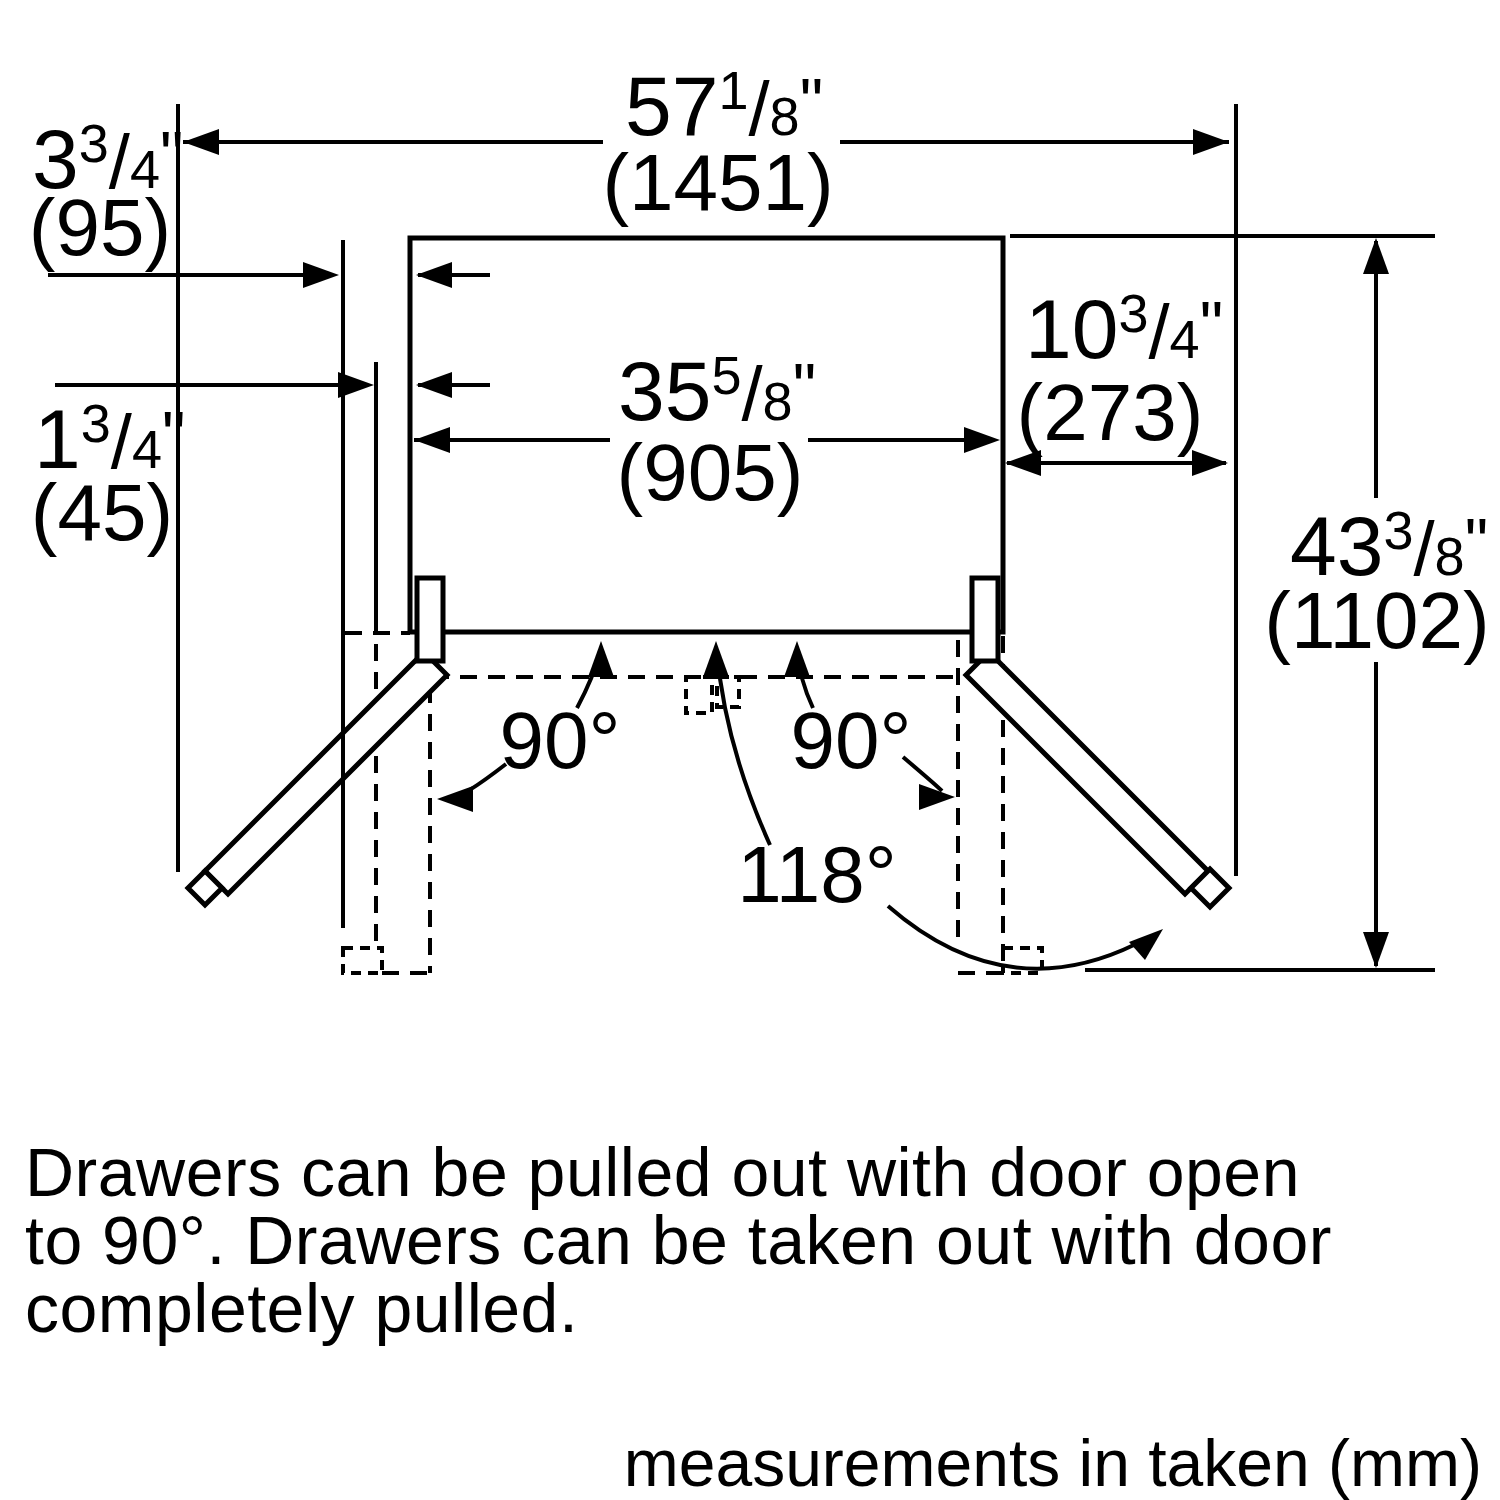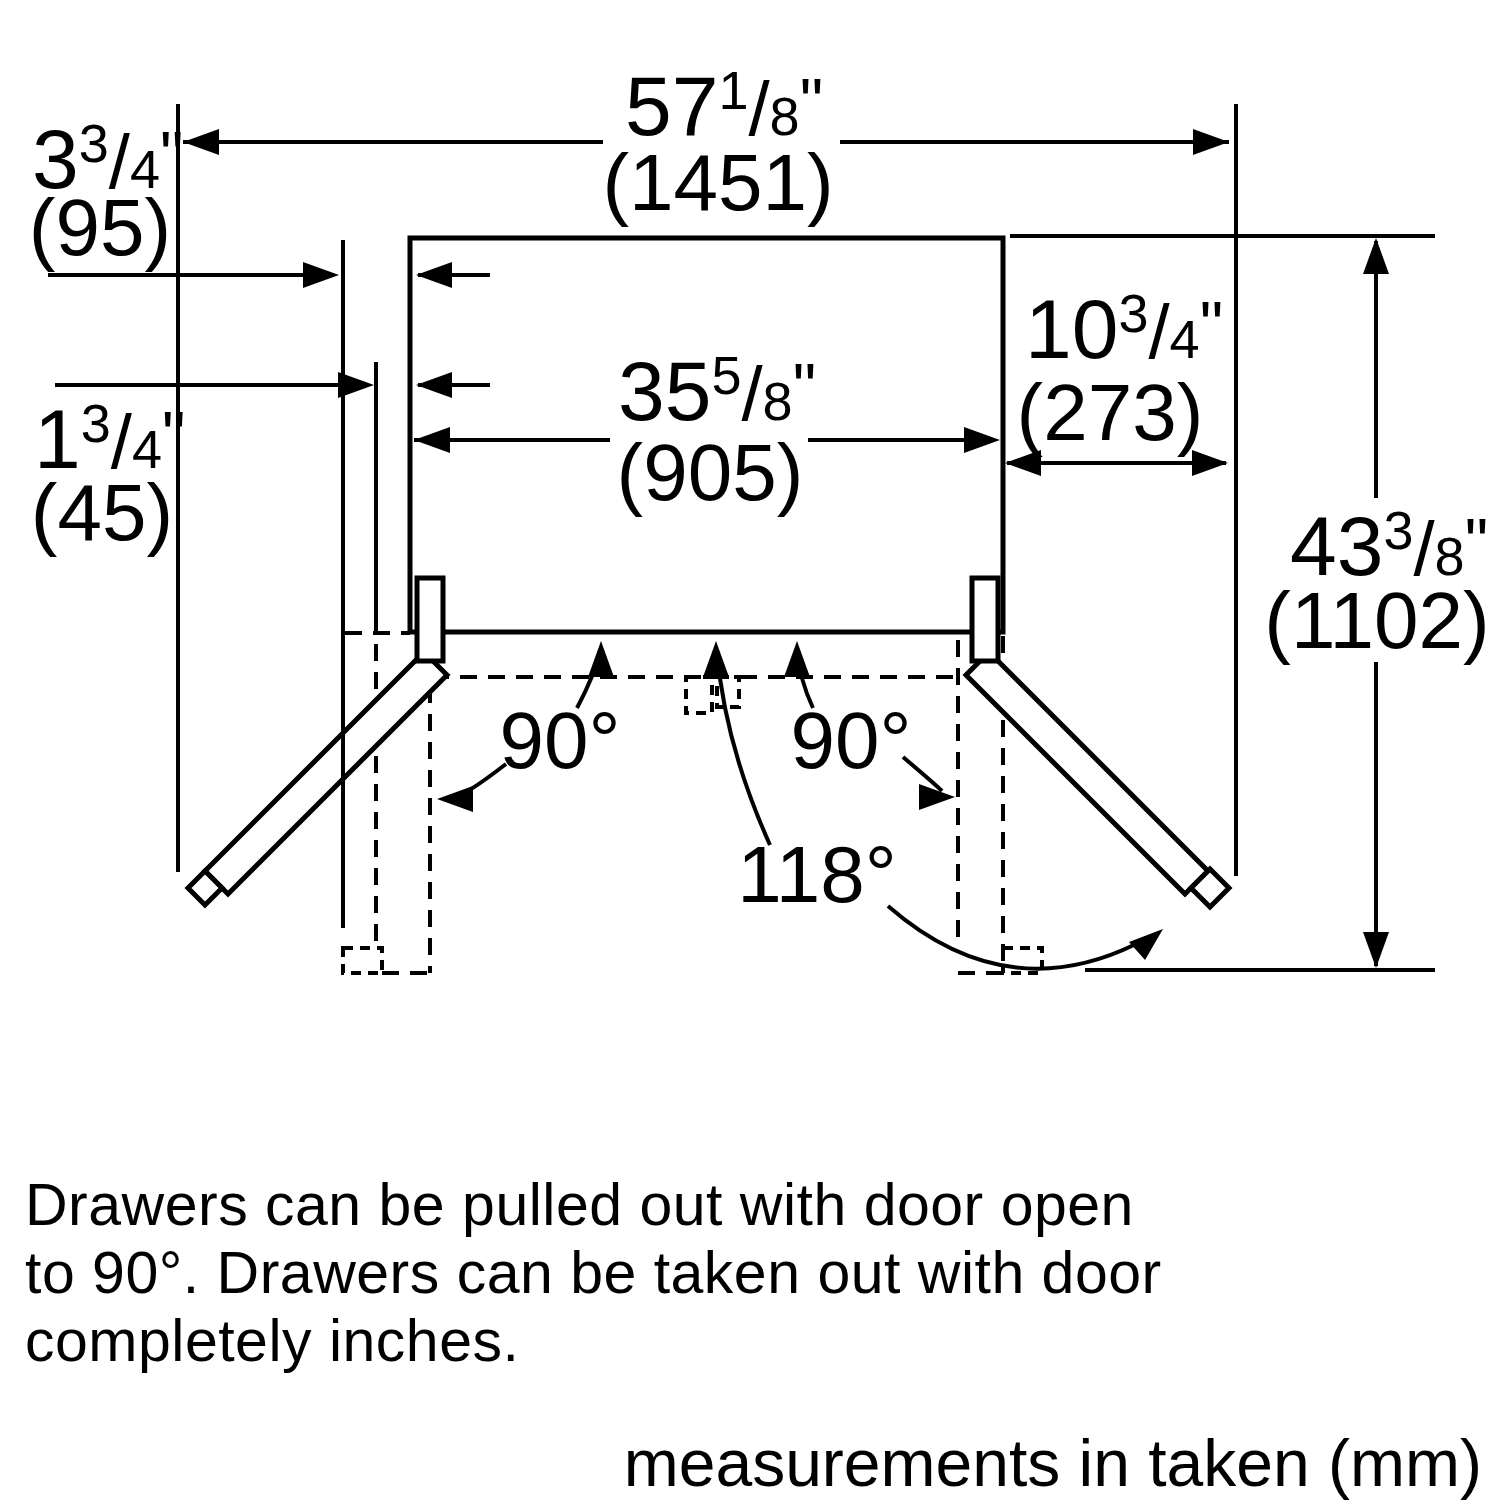--- a/index.html
+++ b/index.html
@@ -12,21 +12,21 @@
   .dashsm{stroke:#000;stroke-width:4;fill:none;stroke-dasharray:10 7;}
   .ah{fill:#000;stroke:none;}
   text{fill:#000;}
   .dimtxt{font-size:84px;}
   .fnum{font-size:54px;}
   .fslash{font-size:76px;}
   .fden{font-size:54px;}
   .funit{font-size:66px;}
   .mmtxt{font-size:80px;}
   .angtxt{font-size:80px;}
-  .notes{position:absolute;left:25px;top:1138px;font-size:59px;line-height:68px;letter-spacing:0.5px;margin-top:33px;}
+  .notes{position:absolute;left:25px;top:1138px;font-size:68px;line-height:68px;letter-spacing:0.5px;}
   .footer{position:absolute;left:0;top:1425px;width:1482px;text-align:right;font-size:66px;}
 </style>
 </head>
 <body>
 
 <div id="stage">
 
 <svg width="1500" height="1500" viewBox="0 0 1500 1500">
 
   <g>
@@ -129,18 +129,18 @@
   <text class="mmtxt" x="1377" y="648" text-anchor="middle">(1102)</text>
 
   <text class="angtxt" x="560" y="768" text-anchor="middle">90°</text>
   <text class="angtxt" x="851" y="768" text-anchor="middle">90°</text>
   <text class="angtxt" x="817" y="902" text-anchor="middle">118°</text>
 </svg>
 
   <div class="notes">
     <div>Drawers can be pulled out with door open</div>
     <div>to 90°. Drawers can be taken out with door</div>
-    <div>completely inches.</div>
+    <div>completely pulled.</div>
   </div>
 
   <div class="footer">measurements in taken (mm)</div>
 
 </div>
 
 </body></html>

